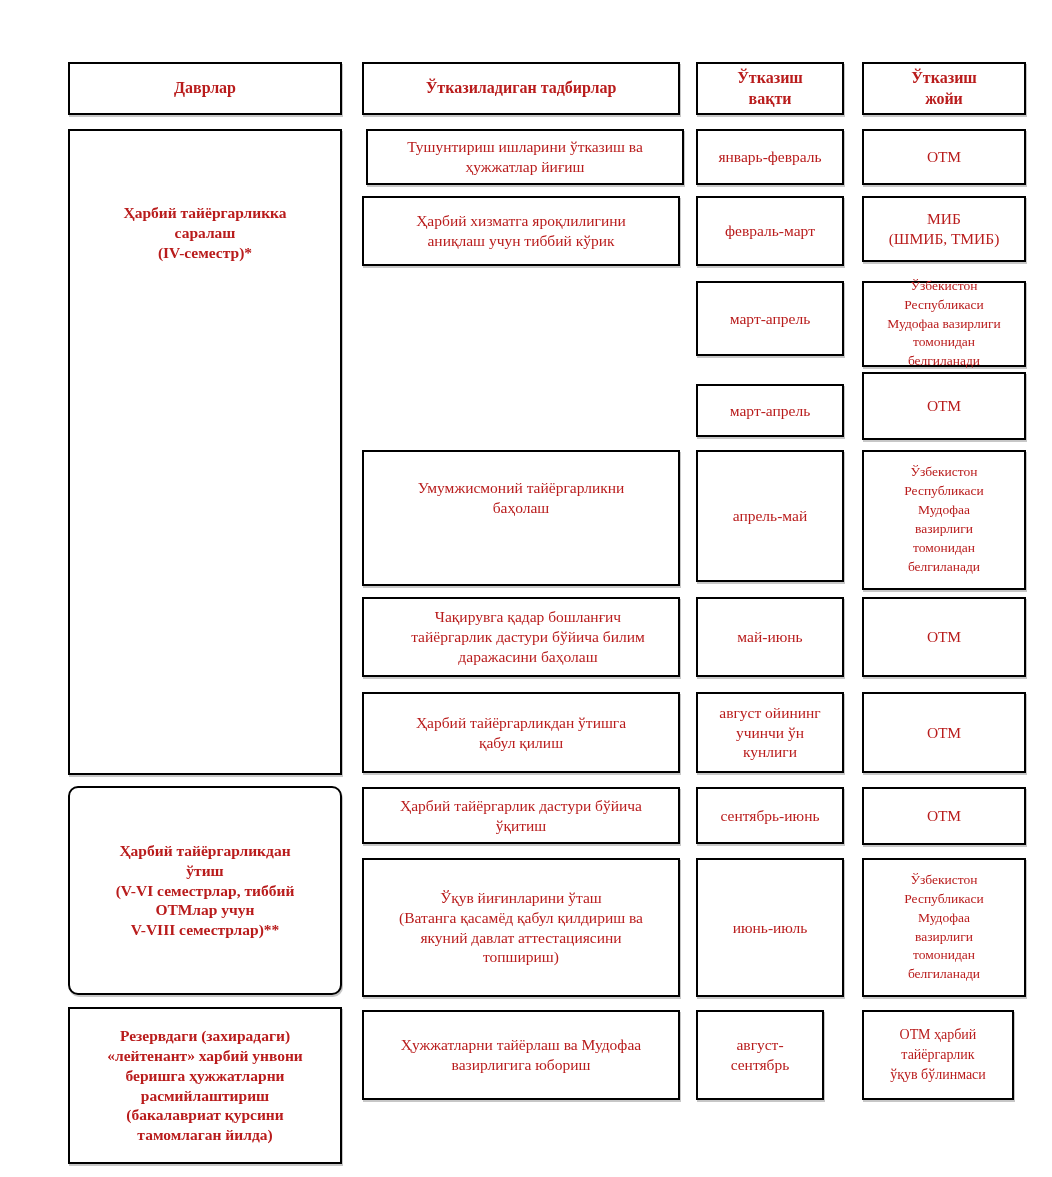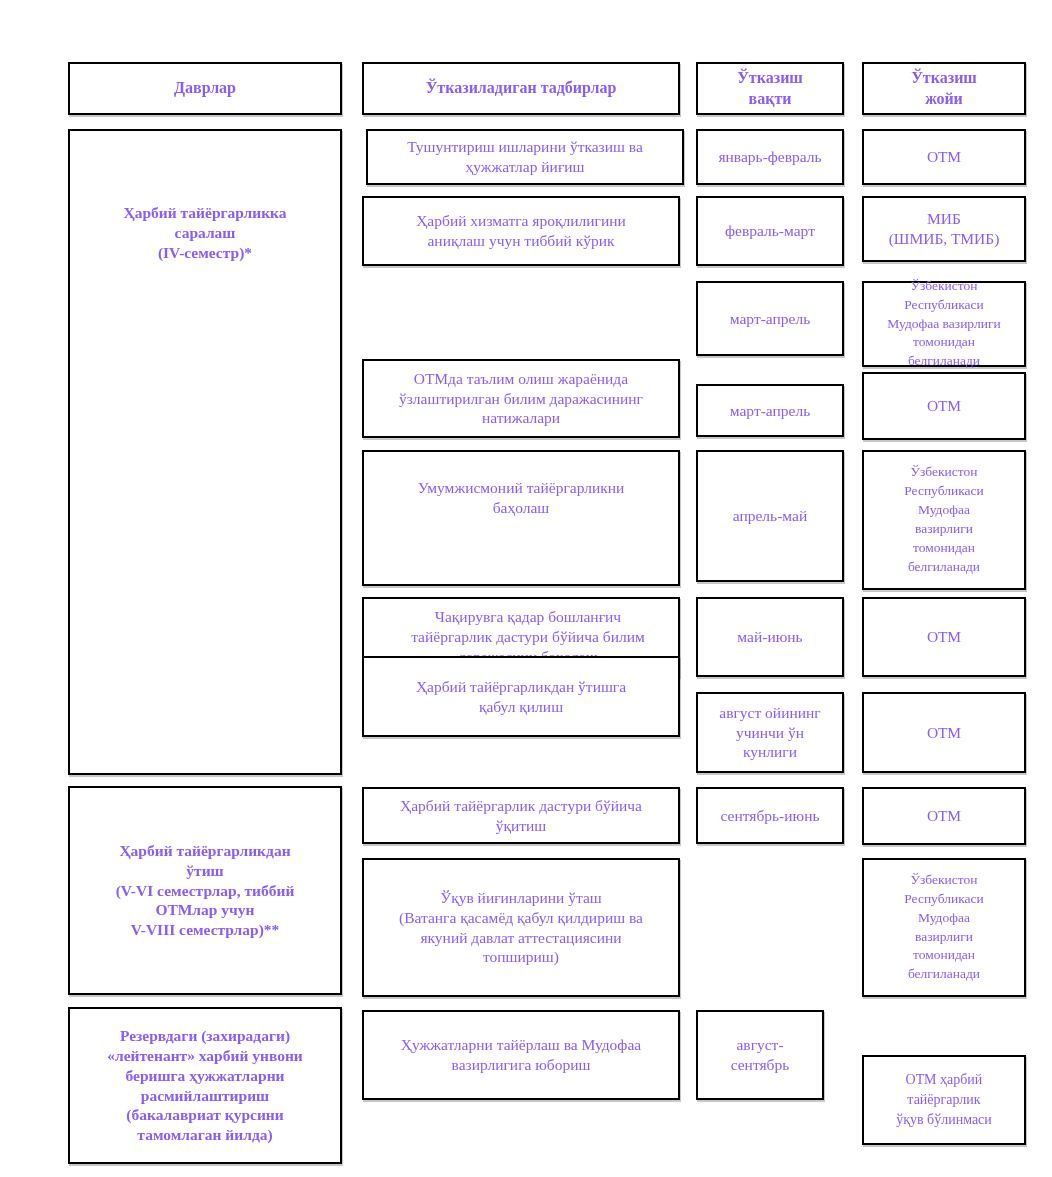--- a/index.html
+++ b/index.html
@@ -6,21 +6,21 @@
     margin: 0;
     padding: 0;
     background: #ffffff;
   }
   #page {
     position: relative;
     width: 1052px;
     height: 1177px;
     background: #ffffff;
     font-family: "Liberation Serif", "DejaVu Serif", serif;
-    color: #8b5cf6;
+    color: #b91c1c;
   }
   .box {
     position: absolute;
     box-sizing: border-box;
     background: #ffffff;
     border: 2px solid #000000;
     box-shadow: 1px 2px 0 rgba(130,130,130,0.45);
     display: flex;
     flex-direction: column;
     justify-content: center;
@@ -46,21 +46,21 @@
   <div class="box hdr" style="left:68px; top:62px; width:274px; height:53px;">Даврлар</div>
   <div class="box hdr" style="left:362px; top:62px; width:318px; height:53px;">Ўтказиладиган тадбирлар</div>
   <div class="box hdr" style="left:696px; top:62px; width:148px; height:53px;">Ўтказиш
 вақти</div>
   <div class="box hdr" style="left:862px; top:62px; width:164px; height:53px;">Ўтказиш
 жойи</div>
 
   <div class="box bold l1-offset" style="left:68px; top:129px; width:274px; height:646px;">Ҳарбий тайёргарликка
 саралаш
 (IV-семестр)*</div>
-  <div class="box bold" style="left:68px; top:786px; width:274px; height:209px;">Ҳарбий тайёргарликдан
+  <div class="box bold" style="left:68px; top:786px; width:274px; height:209px;border-radius:10px;">Ҳарбий тайёргарликдан
 ўтиш
 (V-VI семестрлар, тиббий
 ОТМлар учун
 V-VIII семестрлар)**</div>
   <div class="box bold" style="left:68px; top:1007px; width:274px; height:157px;">Резервдаги (захирадаги)
 «лейтенант» харбий унвони
 беришга ҳужжатларни
 расмийлаштириш
 (бакалавриат қурсини
 тамомлаган йилда)</div>
@@ -76,66 +76,64 @@
   <div class="box" style="left:862px; top:196px; width:164px; height:66px;">МИБ
 (ШМИБ, ТМИБ)</div>
 
   <div class="box" style="left:696px; top:281px; width:148px; height:75px;">март-апрель</div>
   <div class="box small" style="left:862px; top:281px; width:164px; height:86px;">Ўзбекистон
 Республикаси
 Мудофаа вазирлиги
 томонидан
 белгиланади</div>
 
-  <div class="box" style="left:362px; top:359px; width:318px; height:79px;">ОТМда таълим олиш жараёнида
-ўзлаштирилган билим даражасининг
-натижалари</div>
   <div class="box" style="left:696px; top:384px; width:148px; height:53px;">март-апрель</div>
   <div class="box" style="left:862px; top:372px; width:164px; height:68px;">ОТМ</div>
 
   <div class="box top-align" style="left:362px; top:450px; width:318px; height:136px;">Умумжисмоний тайёргарликни
 баҳолаш</div>
   <div class="box" style="left:696px; top:450px; width:148px; height:132px;">апрель-май</div>
   <div class="box small" style="left:862px; top:450px; width:164px; height:140px;">Ўзбекистон
 Республикаси
 Мудофаа
 вазирлиги
 томонидан
 белгиланади</div>
 
   <div class="box" style="left:362px; top:597px; width:318px; height:80px;padding-left:20px;">Чақирувга қадар бошланғич
 тайёргарлик дастури бўйича билим
 даражасини баҳолаш</div>
   <div class="box" style="left:696px; top:597px; width:148px; height:80px;">май-июнь</div>
   <div class="box" style="left:862px; top:597px; width:164px; height:80px;">ОТМ</div>
 
-  <div class="box" style="left:362px; top:656px; width:318px; height:81px;text-align:center;">Ҳарбий тайёргарликдан ўтишга
+  <div class="box" style="left:362px; top:692px; width:318px; height:81px;text-align:center;">Ҳарбий тайёргарликдан ўтишга
 қабул қилиш</div>
   <div class="box" style="left:696px; top:692px; width:148px; height:81px;">август ойининг
 учинчи ўн
 кунлиги</div>
   <div class="box" style="left:862px; top:692px; width:164px; height:81px;">ОТМ</div>
 
   <div class="box" style="left:362px; top:787px; width:318px; height:57px;">Ҳарбий тайёргарлик дастури бўйича
 ўқитиш</div>
   <div class="box" style="left:696px; top:787px; width:148px; height:57px;">сентябрь-июнь</div>
   <div class="box" style="left:862px; top:787px; width:164px; height:58px;">ОТМ</div>
 
   <div class="box" style="left:362px; top:858px; width:318px; height:139px;">Ўқув йиғинларини ўташ
 (Ватанга қасамёд қабул қилдириш ва
 якуний давлат аттестациясини
 топшириш)</div>
+  <div class="box" style="left:696px; top:858px; width:148px; height:139px;">июнь-июль</div>
   <div class="box small" style="left:862px; top:858px; width:164px; height:139px;">Ўзбекистон
 Республикаси
 Мудофаа
 вазирлиги
 томонидан
 белгиланади</div>
 
   <div class="box" style="left:362px; top:1010px; width:318px; height:90px;">Ҳужжатларни тайёрлаш ва Мудофаа
 вазирлигига юбориш</div>
   <div class="box" style="left:696px; top:1010px; width:128px; height:90px;">август-
 сентябрь</div>
-  <div class="box mid" style="left:862px; top:1010px; width:164px; height:90px;margin-top:45px;">ОТМ ҳарбий
+  <div class="box mid" style="left:862px; top:1010px; width:152px; height:90px;">ОТМ ҳарбий
 тайёргарлик
 ўқув бўлинмаси</div>
 
 </div>
 
 </body></html>

